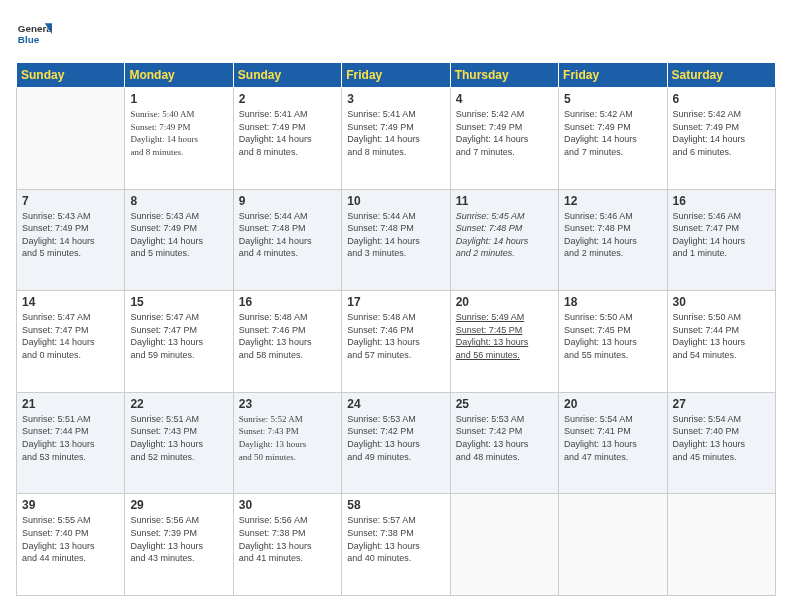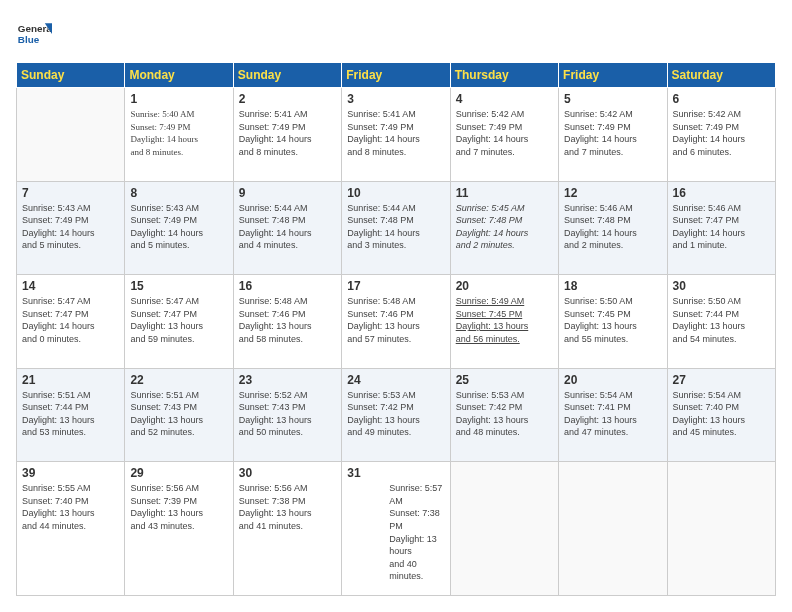--- a/index.html
+++ b/index.html
@@ -278,21 +278,21 @@
           </td>
           <td class="row-stripe">
             <span class="day-number">22</span>
             <div class="day-info" style="white-space: pre-line;">Sunrise: 5:51 AM
 Sunset: 7:43 PM
 Daylight: 13 hours
 and 52 minutes.</div>
           </td>
           <td class="row-stripe">
             <span class="day-number">23</span>
-            <div class="day-info" style="white-space: pre-line;">Sunrise: 5:52 AM
+            <div class="day-info" style="white-space: pre-line; font-family: Liberation Serif, serif;">Sunrise: 5:52 AM
 Sunset: 7:43 PM
 Daylight: 13 hours
 and 50 minutes.</div>
           </td>
           <td class="row-stripe">
             <span class="day-number">24</span>
             <div class="day-info" style="white-space: pre-line;">Sunrise: 5:53 AM
 Sunset: 7:42 PM
 Daylight: 13 hours
 and 49 minutes.</div>
@@ -335,22 +335,22 @@
 and 43 minutes.</div>
           </td>
           <td class="row-white">
             <span class="day-number">30</span>
             <div class="day-info" style="white-space: pre-line;">Sunrise: 5:56 AM
 Sunset: 7:38 PM
 Daylight: 13 hours
 and 41 minutes.</div>
           </td>
           <td class="row-white">
-            <span class="day-number">31</span>
-            <div class="day-info" style="white-space: pre-line; margin-left: 42px;">Sunrise: 5:57 AM
+            <span class="day-number">58</span>
+            <div class="day-info" style="white-space: pre-line;">Sunrise: 5:57 AM
 Sunset: 7:38 PM
 Daylight: 13 hours
 and 40 minutes.</div>
           </td>
           <td class="empty"></td>
           <td class="empty"></td>
           <td class="empty"></td>
         </tr>
       </tbody>
   </table>

